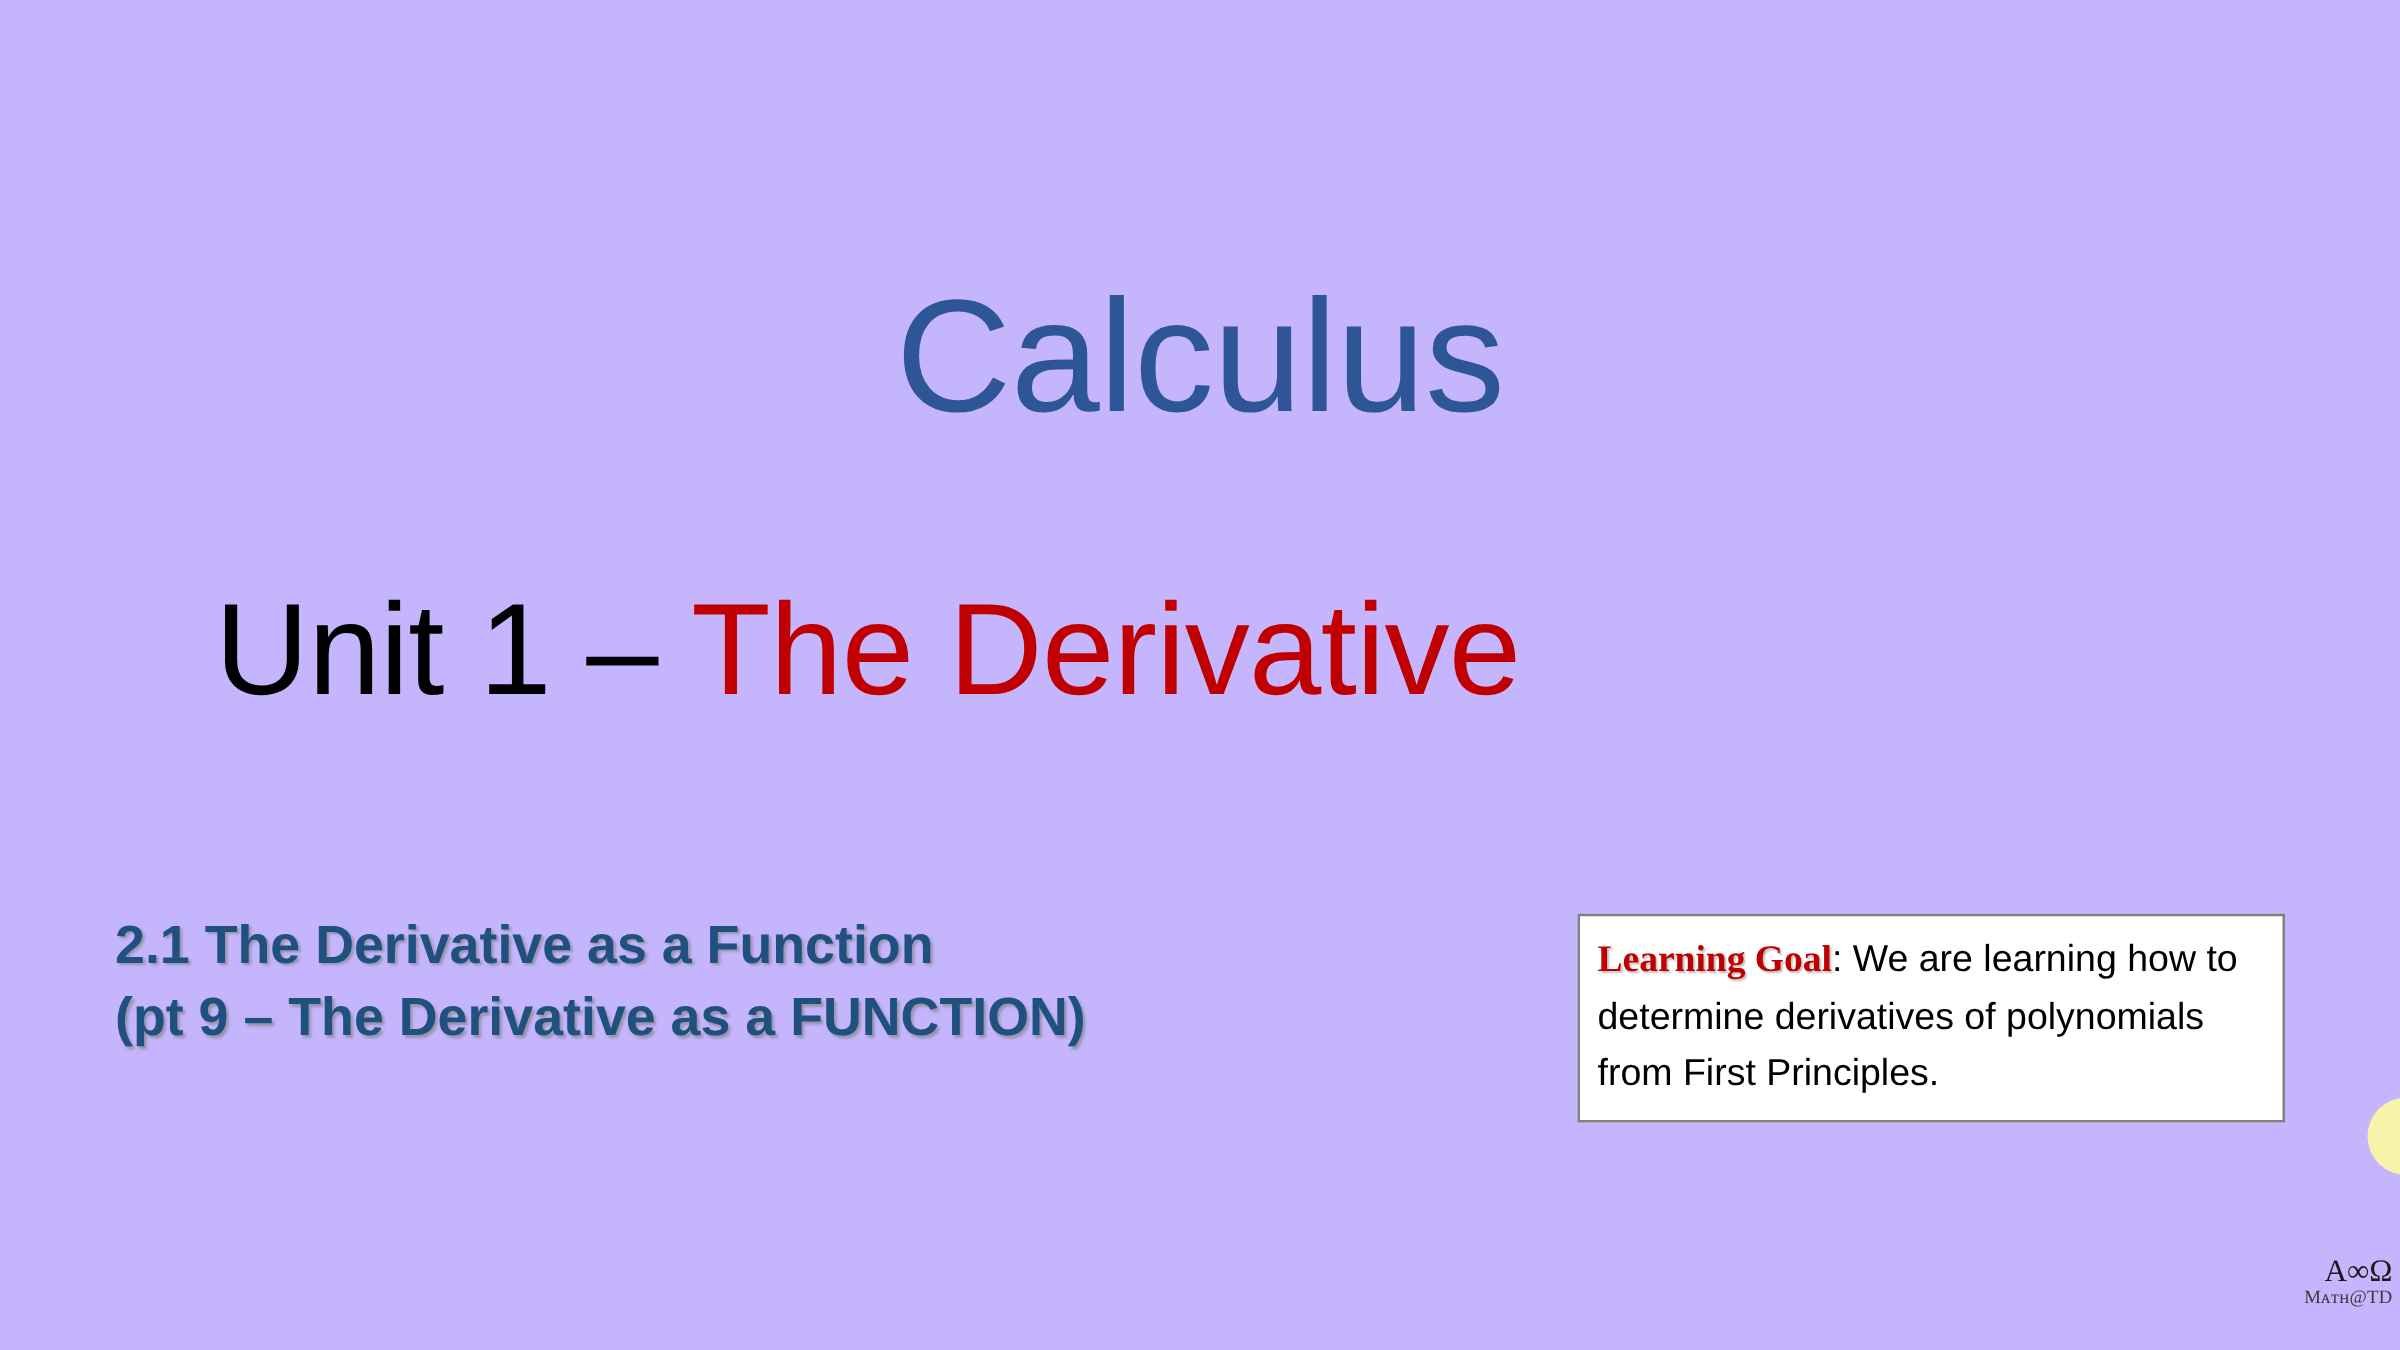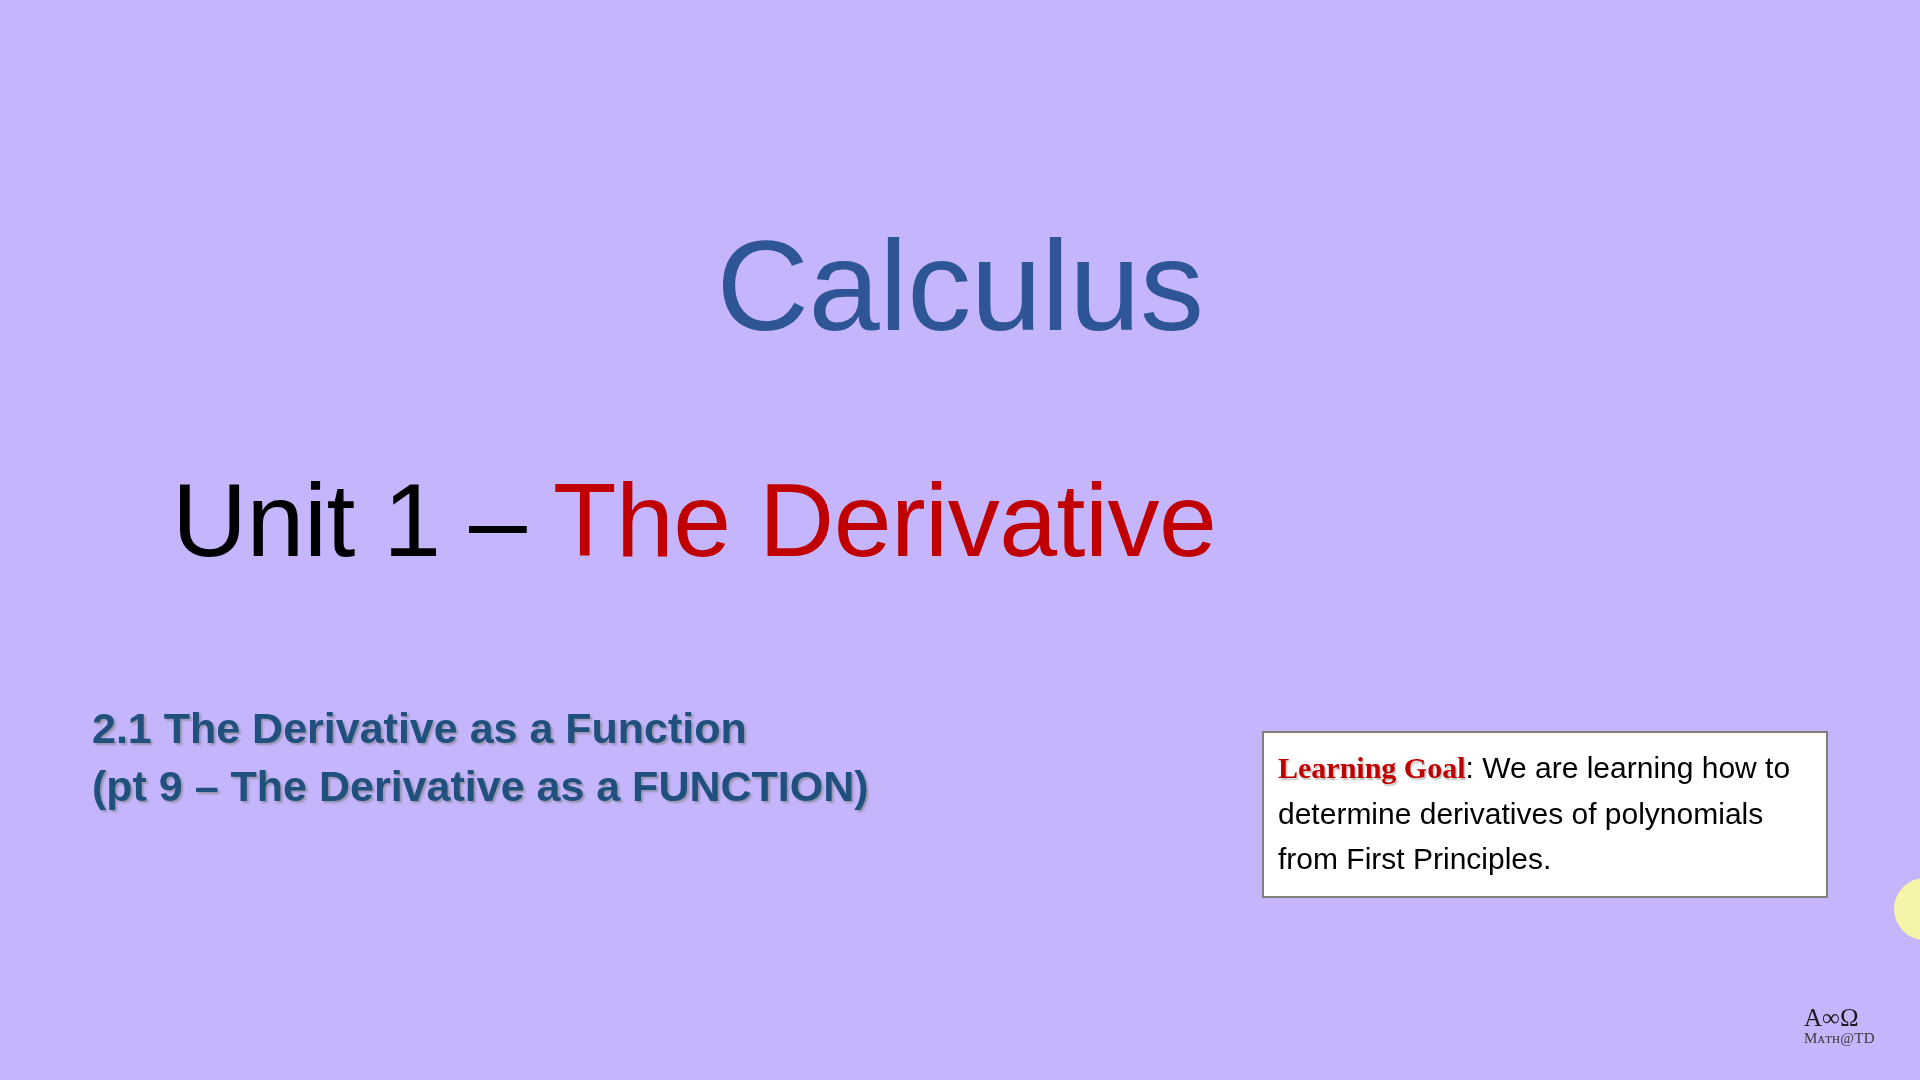--- a/index.html
+++ b/index.html
@@ -51,21 +51,21 @@
     white-space: nowrap;
     letter-spacing: -0.5px;
   }
   .unit-line .unit-prefix { color: #000000; }
   .unit-line .unit-topic  { color: #c00000; }
 
   
   .section-heading {
     position: absolute;
     left: 92px;
-    top: 700px;
+    top: 728px;
     font-family: "Liberation Sans", sans-serif;
     font-size: 43px;
     font-weight: bold;
     line-height: 1.34;
     color: #20507e;
     text-shadow: 2px 2px 2px rgba(130,130,130,0.65);
     white-space: nowrap;
   }
   .section-heading .sh-line { display: block; }
 
@@ -105,21 +105,21 @@
     background: #ffff99;
     opacity: 0.85;
   }
 
   
   .logo {
     position: absolute;
     left: 1804px;
     top: 1005px;
     width: 110px;
-    text-align: left;
+    text-align: right;
     font-family: "Liberation Serif", serif;
     color: #1a1a1a;
     line-height: 1.05;
   }
   .logo-symbols {
     font-size: 25px;
     letter-spacing: 0px;
   }
   .logo-name {
     font-family: Liberation Serif, serif;

